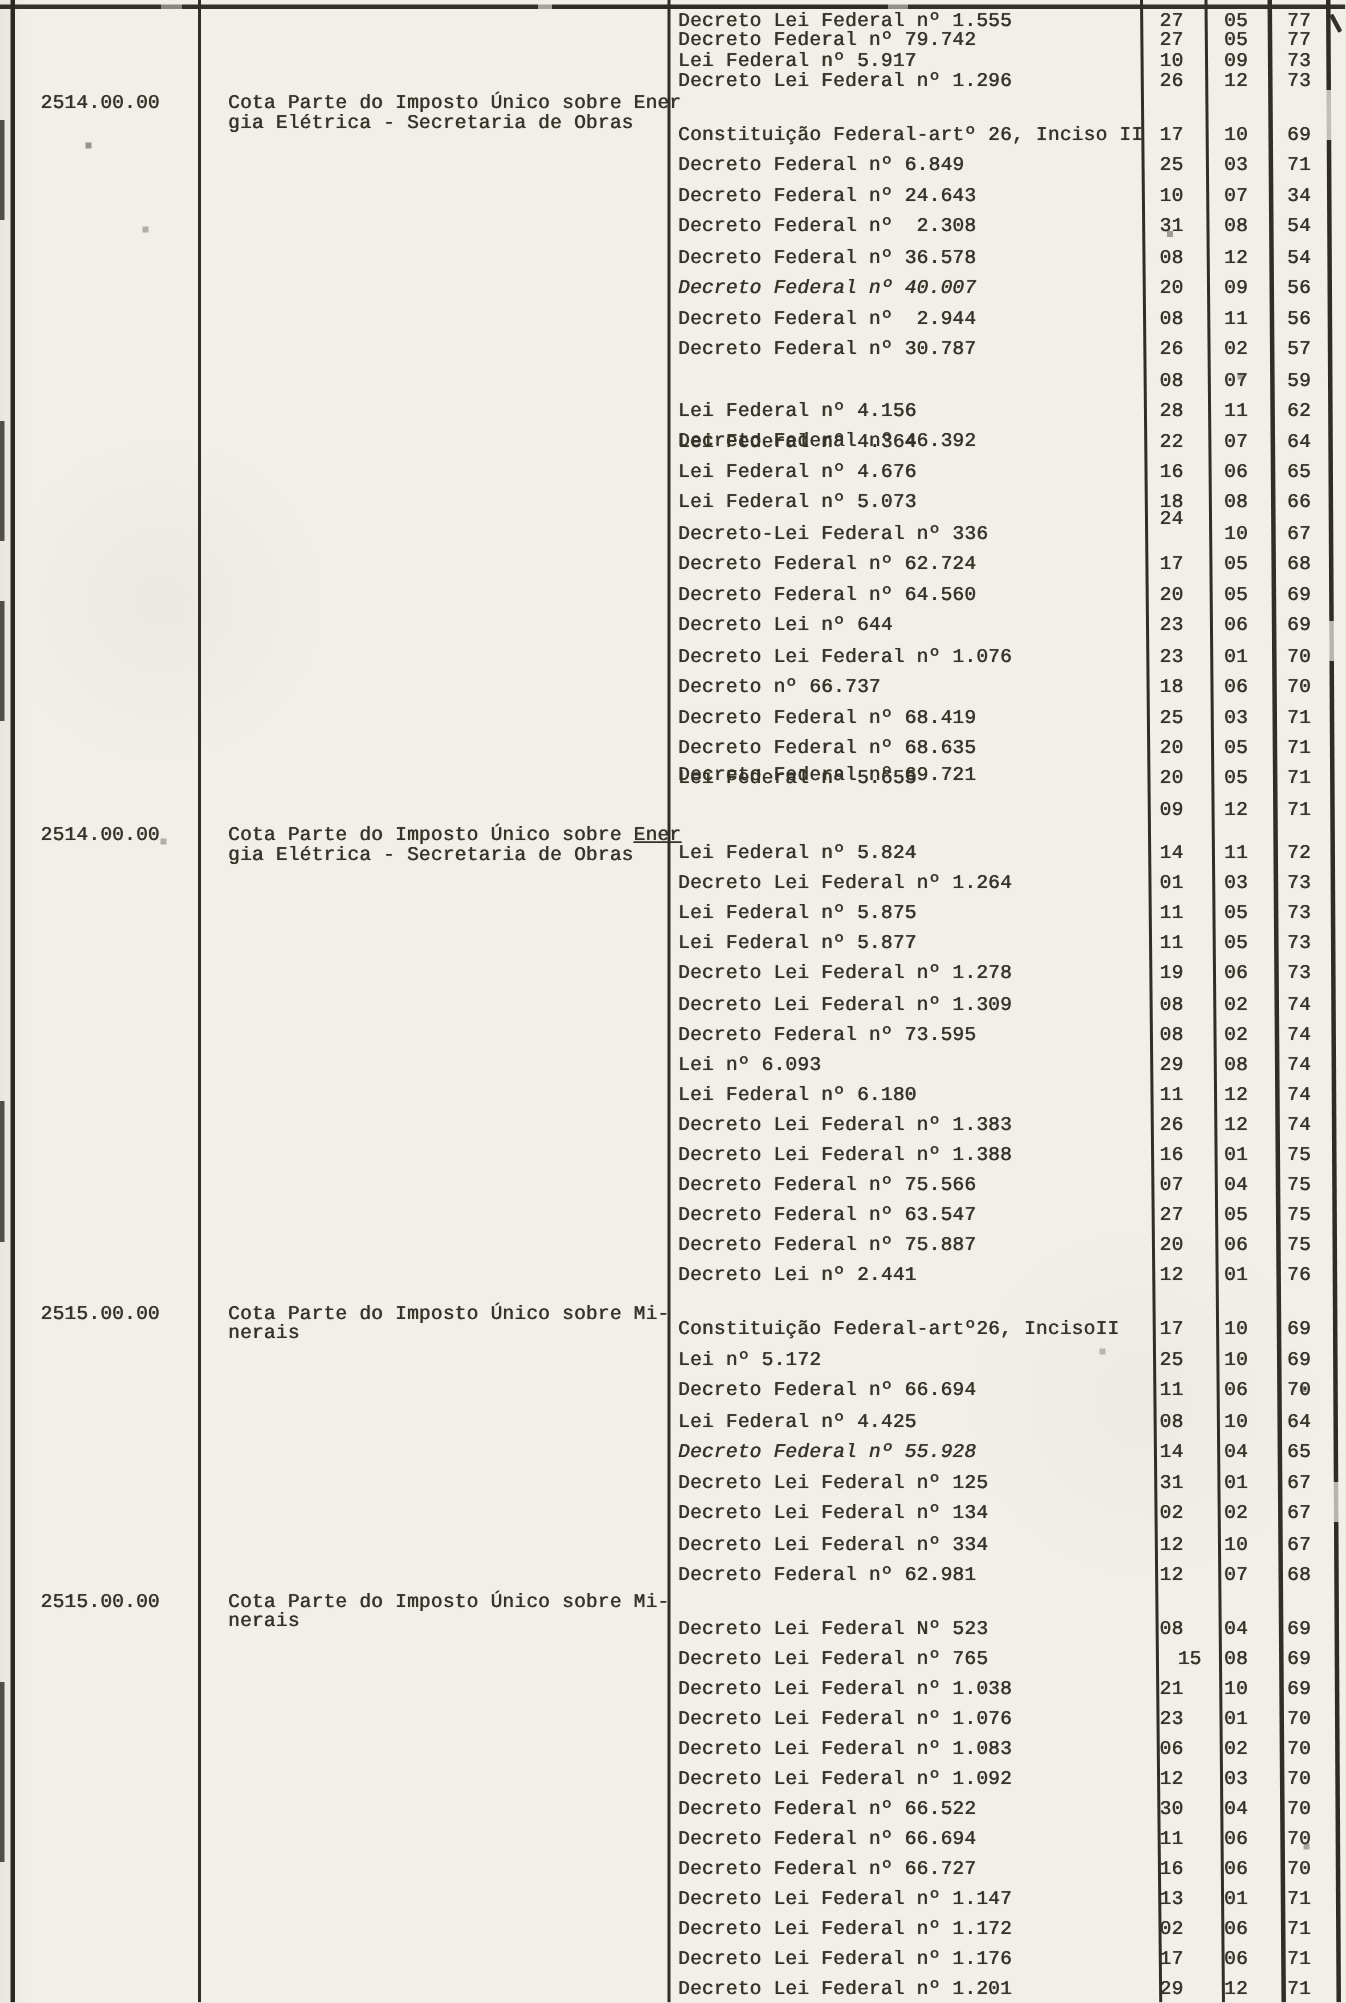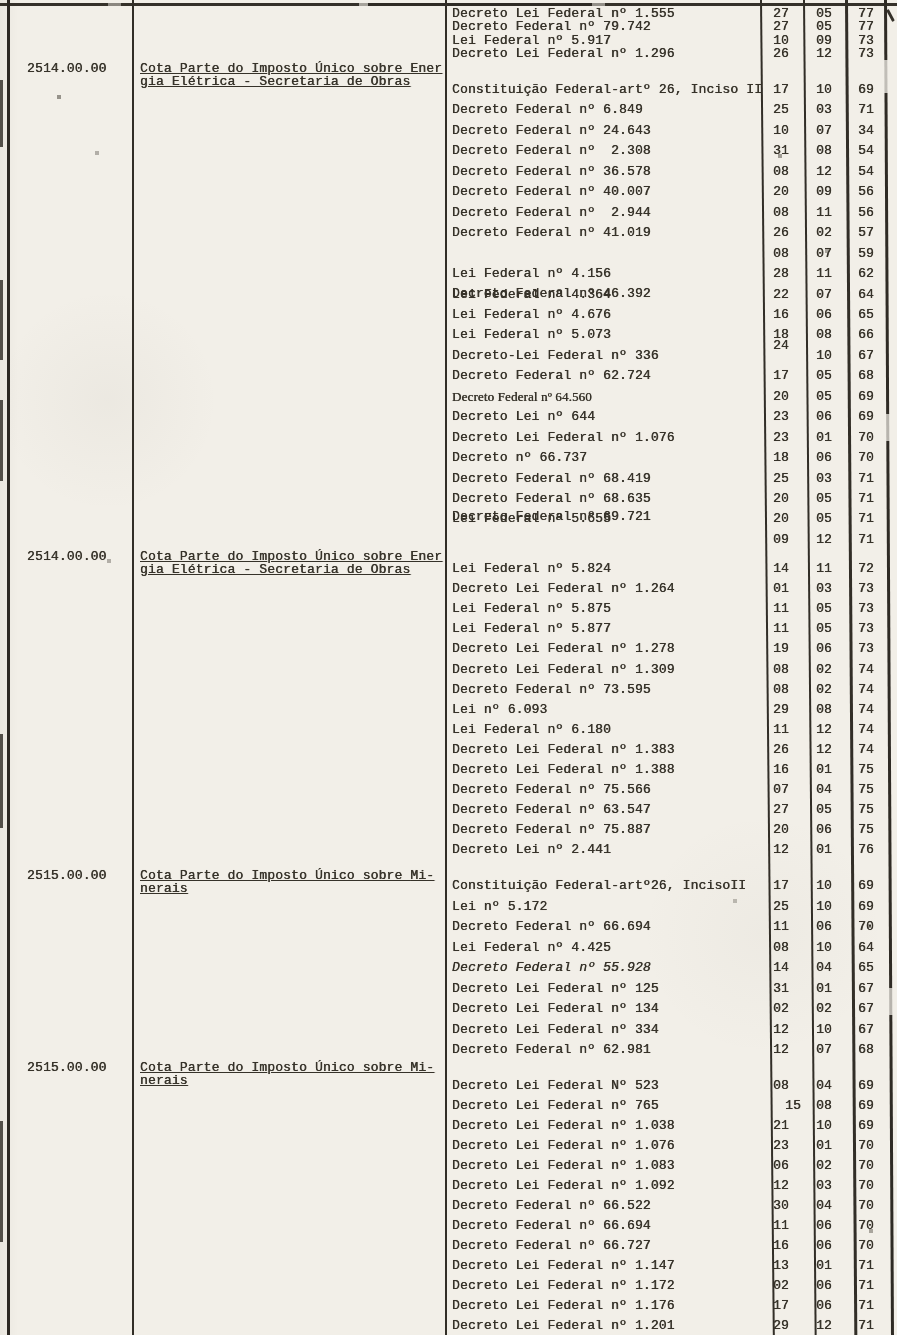--- a/index.html
+++ b/index.html
@@ -22,21 +22,21 @@
     letter-spacing:0.15px;
     white-space:pre;
     text-shadow:0.35px 0 0 rgba(54,50,41,0.85), 0 0 0.7px rgba(54,50,41,0.35);
   }
   .ref-text{left:452px;}
   .num{width:40px;text-align:center;}
   .col-day{left:761px;}
   .col-month{left:804px;}
   .col-year{left:846px;}
   .sec-code{left:27px;}
-  .desc{left:140px;text-decoration:underline;}
+  .desc{left:152px;}
   .underlined{text-decoration:underline;}
   
   .hline-top{
     position:absolute;left:0;top:3px;width:897px;height:3px;
     background:linear-gradient(90deg,
       #35312a 0 12%, rgba(53,49,42,0.55) 12% 13.5%, #35312a 13.5% 40%,
       rgba(53,49,42,0.4) 40% 41%, #2f2b25 41% 66%, rgba(53,49,42,0.5) 66% 67.5%,
       #35312a 67.5% 100%);
   }
   .vline{position:absolute;top:0;bottom:0;width:2px;background:#322e27;}
@@ -127,29 +127,29 @@
       <div class="txt num col-month" style="top: 124px;">07</div>
       <div class="txt num col-year" style="top: 124px;">34</div>
       <div class="txt ref-text" style="top: 144px;">Decreto Federal nº  2.308</div>
       <div class="txt num col-day" style="top: 144px;">31</div>
       <div class="txt num col-month" style="top: 144px;">08</div>
       <div class="txt num col-year" style="top: 144px;">54</div>
       <div class="txt ref-text" style="top: 165px;">Decreto Federal nº 36.578</div>
       <div class="txt num col-day" style="top: 165px;">08</div>
       <div class="txt num col-month" style="top: 165px;">12</div>
       <div class="txt num col-year" style="top: 165px;">54</div>
-      <div class="txt ref-text" style="top: 185px;">Decreto Federal nº 40.007</div>
+      <div class="txt ref-text" style="top: 185px; font-style: italic;">Decreto Federal nº 40.007</div>
       <div class="txt num col-day" style="top: 185px;">20</div>
       <div class="txt num col-month" style="top: 185px;">09</div>
       <div class="txt num col-year" style="top: 185px;">56</div>
       <div class="txt ref-text" style="top: 206px;">Decreto Federal nº  2.944</div>
       <div class="txt num col-day" style="top: 206px;">08</div>
       <div class="txt num col-month" style="top: 206px;">11</div>
       <div class="txt num col-year" style="top: 206px;">56</div>
-      <div class="txt ref-text" style="top: 226px;">Decreto Federal nº 41.019</div>
+      <div class="txt ref-text" style="top: 226px;">Decreto Federal nº 30.787</div>
       <div class="txt num col-day" style="top: 226px;">26</div>
       <div class="txt num col-month" style="top: 226px;">02</div>
       <div class="txt num col-year" style="top: 226px;">57</div>
       <div class="txt ref-text" style="top: 247px; margin-top: 40px;">Decreto Federal nº 46.392</div>
       <div class="txt num col-day" style="top: 247px;">08</div>
       <div class="txt num col-month" style="top: 247px;">07</div>
       <div class="txt num col-year" style="top: 247px;">59</div>
       <div class="txt ref-text" style="top: 267px;">Lei Federal nº 4.156</div>
       <div class="txt num col-day" style="top: 267px;">28</div>
       <div class="txt num col-month" style="top: 267px;">11</div>
@@ -167,21 +167,21 @@
       <div class="txt num col-month" style="top: 328px;">08</div>
       <div class="txt num col-year" style="top: 328px;">66</div>
       <div class="txt ref-text" style="top: 349px;">Decreto-Lei Federal nº 336</div>
       <div class="txt num col-day" style="top: 339px;">24</div>
       <div class="txt num col-month" style="top: 349px;">10</div>
       <div class="txt num col-year" style="top: 349px;">67</div>
       <div class="txt ref-text" style="top: 369px;">Decreto Federal nº 62.724</div>
       <div class="txt num col-day" style="top: 369px;">17</div>
       <div class="txt num col-month" style="top: 369px;">05</div>
       <div class="txt num col-year" style="top: 369px;">68</div>
-      <div class="txt ref-text" style="top: 390px; font-family: Liberation Serif, serif;">Decreto Federal nº 64.560</div>
+      <div class="txt ref-text" style="top: 390px;">Decreto Federal nº 64.560</div>
       <div class="txt num col-day" style="top: 390px;">20</div>
       <div class="txt num col-month" style="top: 390px;">05</div>
       <div class="txt num col-year" style="top: 390px;">69</div>
       <div class="txt ref-text" style="top: 410px;">Decreto Lei nº 644</div>
       <div class="txt num col-day" style="top: 410px;">23</div>
       <div class="txt num col-month" style="top: 410px;">06</div>
       <div class="txt num col-year" style="top: 410px;">69</div>
       <div class="txt ref-text" style="top: 431px;">Decreto Lei Federal nº 1.076</div>
       <div class="txt num col-day" style="top: 431px;">23</div>
       <div class="txt num col-month" style="top: 431px;">01</div>

